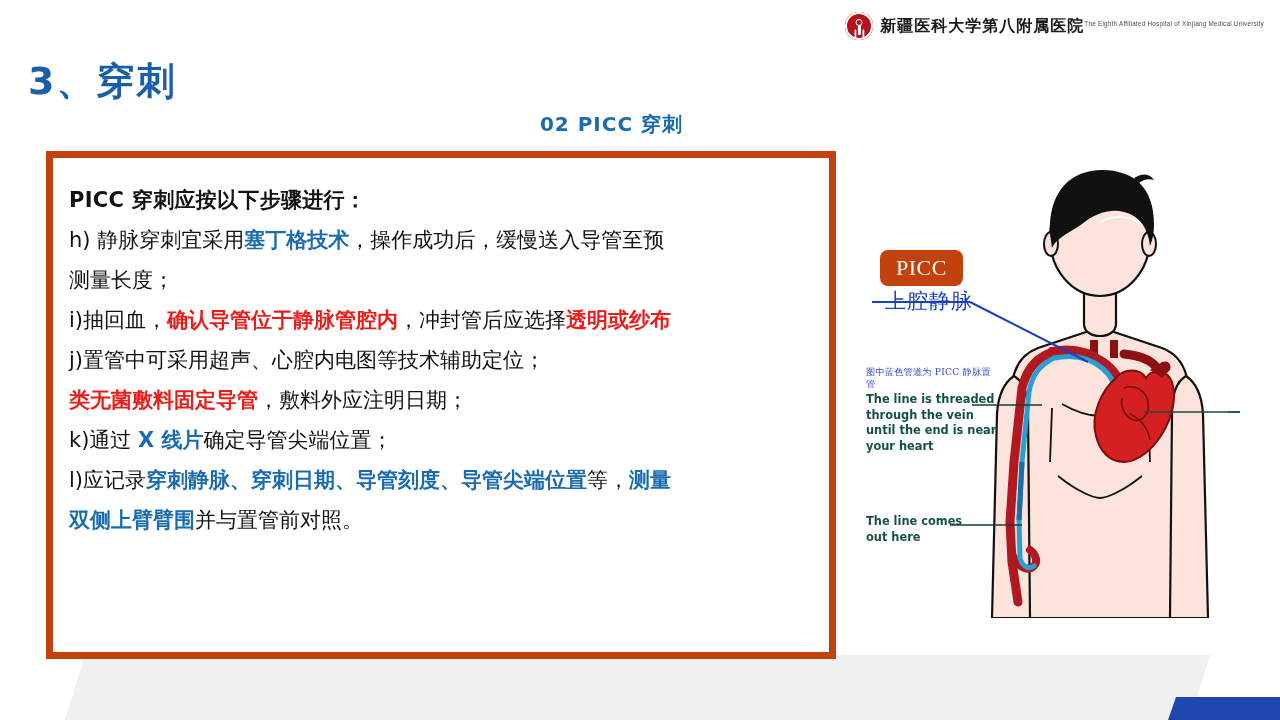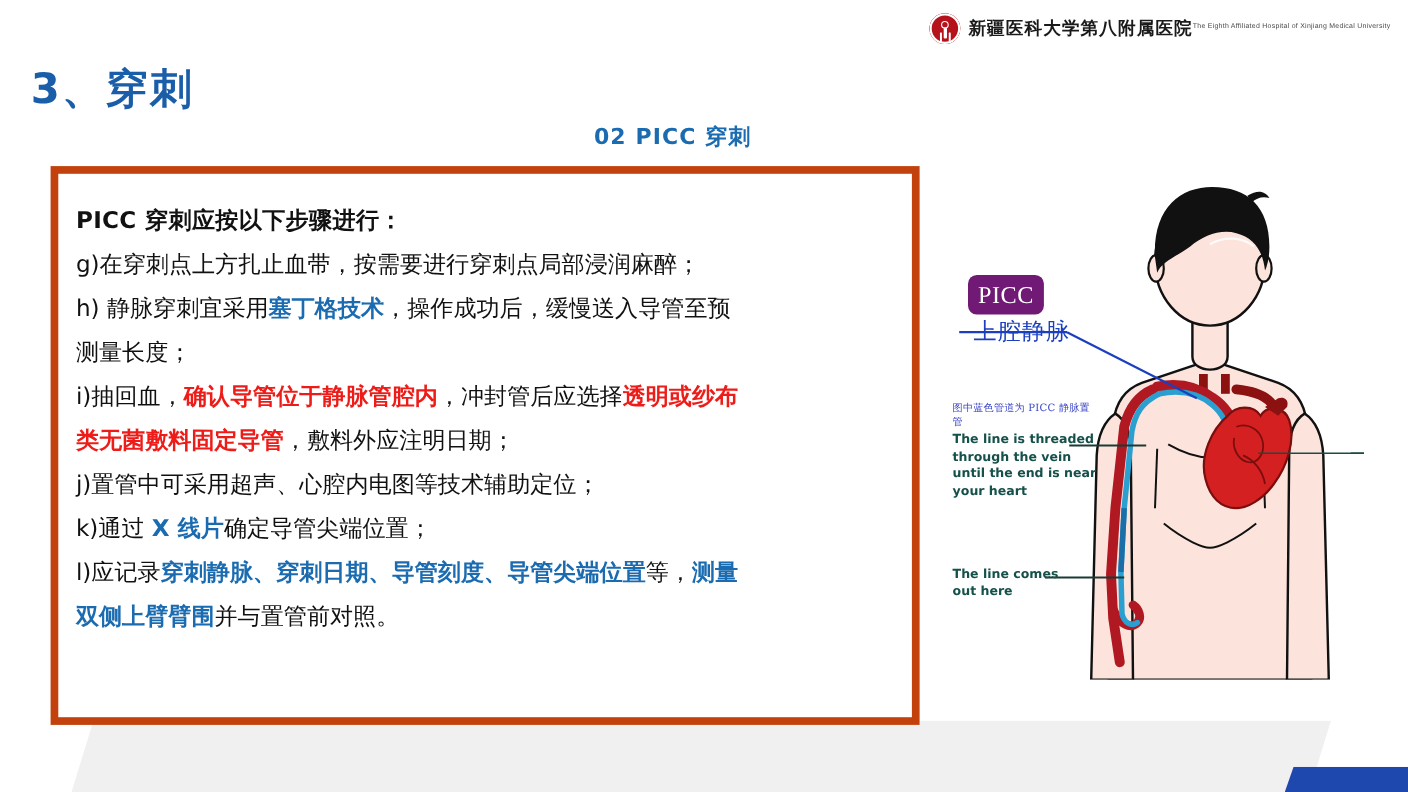--- a/index.html
+++ b/index.html
@@ -80,22 +80,22 @@
   .em-blue{color:#1a6bb0;font-weight:bold;}
   .em-red{color:#ee1c18;font-weight:bold;}
 
   
   .illus{
     position:absolute;left:862px;top:162px;width:378px;height:456px;
     background:#ffffff;overflow:hidden;
   }
   .illus svg{display:block;width:378px;height:456px;}
   .picc-badge{
-    position:absolute;left:18px;top:88px;width:69px;height:36px;
-    background:#701a75;border-radius:8px;
+    position:absolute;left:18px;top:88px;width:83px;height:36px;
+    background:#c2410c;border-radius:8px;
     display:flex;align-items:center;justify-content:center;
     color:#ffffff;font-size:22px;letter-spacing:.5px;
     font-family:"Liberation Serif","DejaVu Serif",serif;
   }
   .picc-vein-label{
     position:absolute;left:23px;top:125px;
     font-size:21px;color:#1b3fbf;letter-spacing:1px;
     font-family:"DejaVu Serif","Liberation Serif",serif;
   }
   .cap-cn{
@@ -129,26 +129,25 @@
       <div class="logo-en">The Eighth Affiliated Hospital of Xinjiang Medical University</div>
     </div>
   </div>
 
   <div class="page-title">3、穿刺</div>
   <div class="section-subtitle">02  PICC 穿刺</div>
 
   <div class="text-card">
     <div class="card-line heading">PICC 穿刺应按以下步骤进行：</div>
     <div id="card-lines">
-        <div class="card-line"><span>g)在穿刺点上方扎止血带，按需要进行穿刺点局部浸润麻醉；</span></div>
         <div class="card-line"><span>h) 静脉穿刺宜采用</span><span class="em-blue">塞丁格技术</span><span>，操作成功后，缓慢送入导管至预</span></div>
         <div class="card-line"><span>测量长度；</span></div>
         <div class="card-line"><span>i)抽回血，</span><span class="em-red">确认导管位于静脉管腔内</span><span>，冲封管后应选择</span><span class="em-red">透明或纱布</span></div>
+        <div class="card-line"><span>j)置管中可采用超声、心腔内电图等技术辅助定位；</span></div>
         <div class="card-line"><span class="em-red">类无菌敷料固定导管</span><span>，敷料外应注明日期；</span></div>
-        <div class="card-line"><span>j)置管中可采用超声、心腔内电图等技术辅助定位；</span></div>
         <div class="card-line"><span>k)通过 </span><span class="em-blue">X 线片</span><span>确定导管尖端位置；</span></div>
         <div class="card-line"><span>l)应记录</span><span class="em-blue">穿刺静脉、穿刺日期、导管刻度、导管尖端位置</span><span>等，</span><span class="em-blue">测量</span></div>
         <div class="card-line"><span class="em-blue">双侧上臂臂围</span><span>并与置管前对照。</span></div>
       </div>
   </div>
 
   <div class="illus">
     <svg viewBox="0 0 378 456" xmlns="http://www.w3.org/2000/svg">
       <rect x="0" y="0" width="378" height="456" fill="#ffffff"></rect>
 

